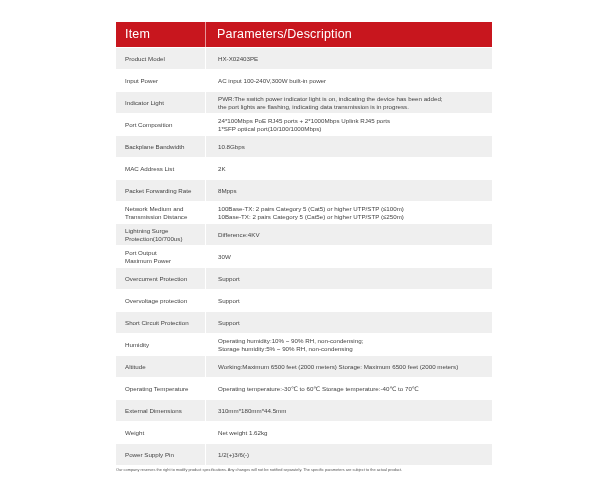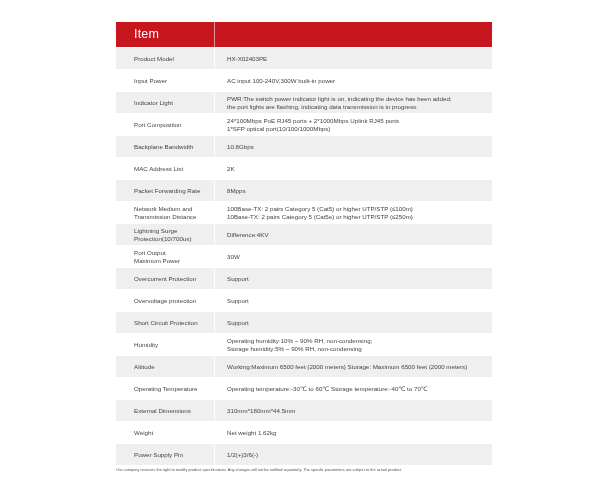--- a/index.html
+++ b/index.html
@@ -18,21 +18,20 @@
     .spec-table {
       position: absolute;
       left: 116px;
       top: 22px;
       width: 376px;
     }
     .row {
       display: flex;
       width: 100%;
       box-sizing: border-box;
-      padding-left: 9px;
     }
     .row.header {
       height: 25px;
       background: #c8161e;
       color: #ffffff;
     }
     .row.header .cell {
       font-size: 12.5px;
       font-weight: normal;
       color: #ffffff;
@@ -82,20 +81,21 @@
       color: #555555;
       white-space: nowrap;
     }
   </style>
 </head>
 <body>
 
 <div class="spec-table">
   <div class="row header" style="background: rgb(200, 22, 30);">
     <div class="cell item-col">Item</div>
+    <div class="cell desc-col">Parameters/Description</div>
   </div>
   <div id="rows-container">
       <div class="row body-row" style="background: rgb(239, 239, 239);">
         <div class="cell item-col">Product Model</div>
         <div class="cell desc-col">HX-X02403PE</div>
       </div>
       <div class="row body-row" style="background: rgb(255, 255, 255);">
         <div class="cell item-col">Input Power</div>
         <div class="cell desc-col">AC input 100-240V,300W built-in power</div>
       </div>

